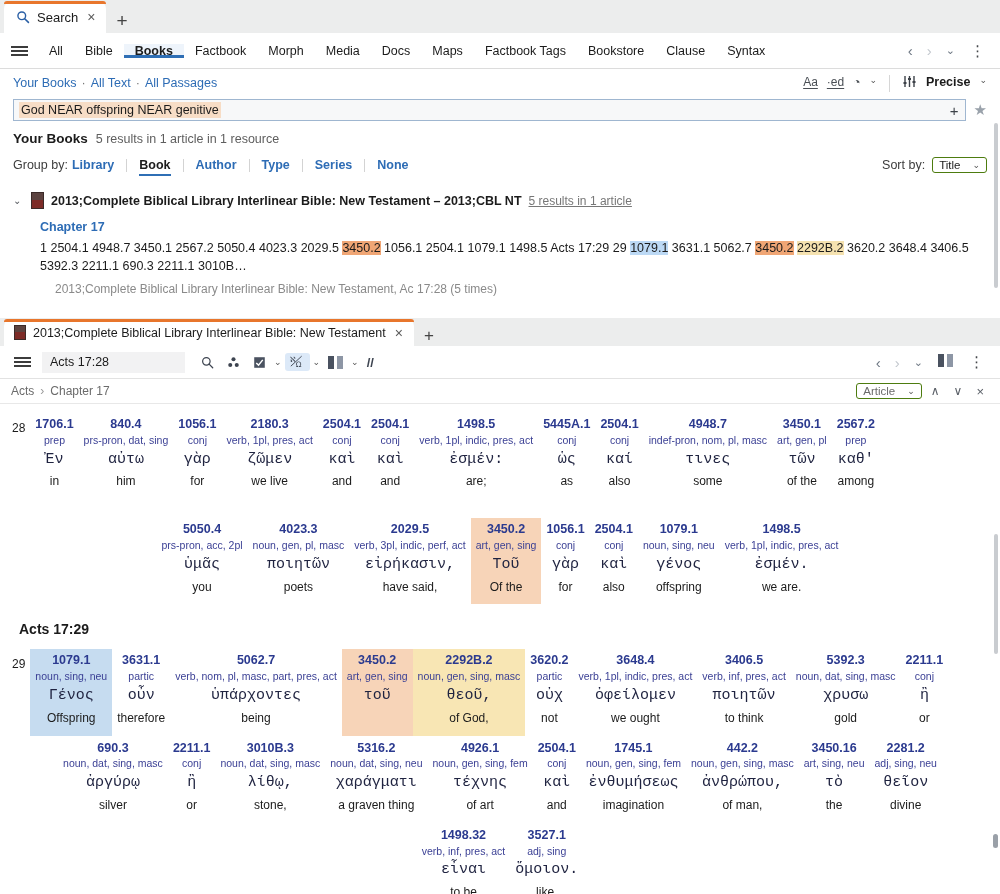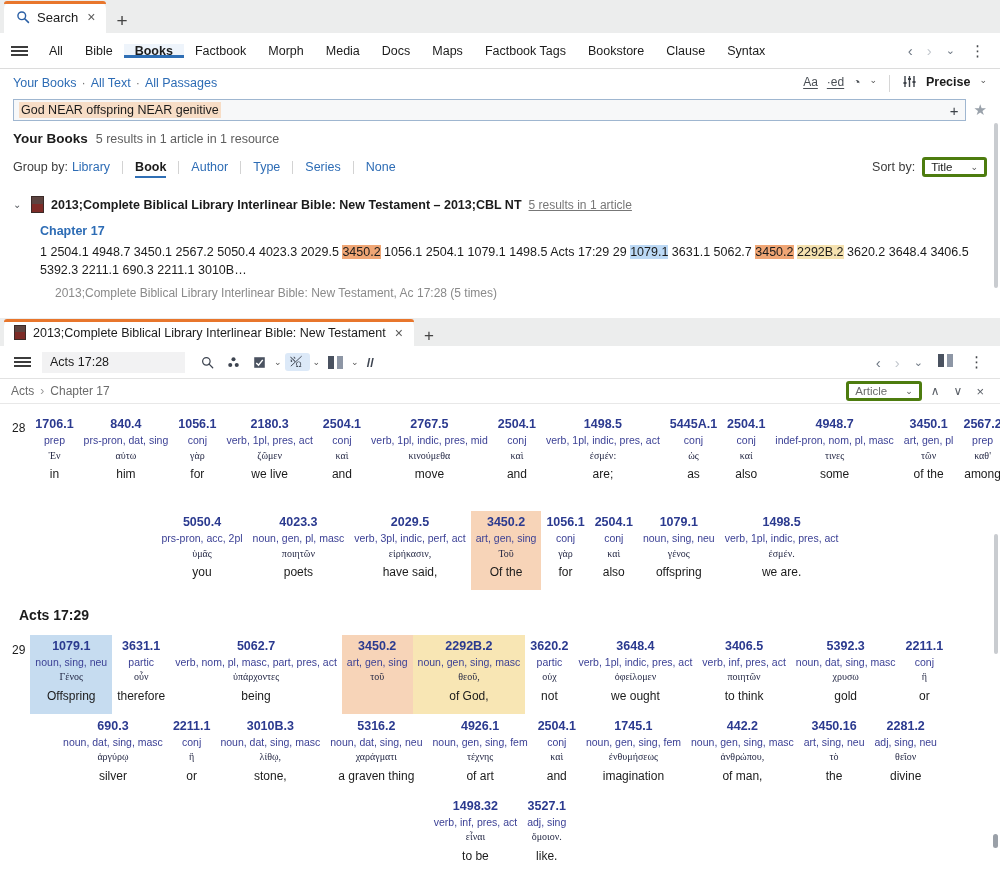--- a/index.html
+++ b/index.html
@@ -74,21 +74,21 @@
   .plusbtn { margin-left:auto; font-size:15px; color:#3c4148; cursor:pointer; line-height:1; padding-right:2px;}
   .star { font-size:15px; color:#9aa2ab; cursor:pointer;}
 
   
   .results { padding:10px 13px 0 13px; position:relative;}
   .resulthdr { display:flex; align-items:baseline; gap:8px;}
   .resulthdr .t { font-size:13.5px; font-weight:bold;}
   .resulthdr .c { font-size:12.5px; color:#5e5e5e;}
   .groupby { display:flex; align-items:center; gap:0; margin-top:11px; font-size:12.5px;}
   .groupby .lbl { color:#3c3c3c; margin-right:4px;}
-  .gitem { color:#2d6cb5; cursor:pointer; padding:0 12px; position:relative;}
+  .gitem { color:#2d6cb5; cursor:pointer; padding:0 12px; position:relative;font-weight:bold;}
   .gitem.first { padding-left:0; }
   .gitem.active { color:#1b1b1b; font-weight:bold; }
   .gitem.active::after{ content:""; position:absolute; left:12px; right:12px; bottom:-4px; height:2.5px; background:#2f6fb5;}
   .gsep { width:1px; height:13px; background:#d3d3d3;}
 
   .bookrow { display:flex; align-items:center; gap:7px; margin-top:19px;}
   .chev { font-size:10px; color:#55595e; cursor:pointer; width:11px;}
   .bookicon { width:13px; height:17px; background:linear-gradient(180deg,#5c4340 0 45%, #7d2b27 45% 100%); border:1px solid #3b2a28;}
   .booktitle { font-size:12.5px; font-weight:bold;}
   .bookmeta { font-size:12px; color:#777;text-decoration:underline;}
@@ -127,35 +127,35 @@
   .splitico i { position:absolute; top:0; bottom:0; width:6px; background:#4a5260; display:block;}
   .splitico i:first-child{ left:0;} .splitico i:last-child{ right:0; background:#8d96a5;}
 
   .p2bread {
     height:25px; display:flex; align-items:center; padding:0 11px;
     border-bottom:1px solid #e8e8e8; font-size:12px; color:#6b6b6b;
   }
   .p2bread .arrow { padding:0 6px; color:#9a9a9a;}
   .p2bread-right { margin-left:auto; display:flex; align-items:center; gap:4px;}
   .articlebtn {
-    border:3px solid #4d7c0f; border-radius:3px; padding:1px 6px; font-size:11.5px;
-    display:flex; align-items:center; gap:18px; cursor:pointer; background:#fff;
+    border:1px solid #4d7c0f; border-radius:3px; padding:1px 6px; font-size:11.5px;
+    display:flex; align-items:center; gap:12px; cursor:pointer; background:#fff;
   }
   .navarrow { color:#5b6068; font-size:12px; padding:0 5px; cursor:pointer;}
   .closex { color:#5b6068; font-size:13px; padding:0 5px; cursor:pointer;}
 
   
   .interlinear { padding:9px 6px 0 6px; position:relative; overflow:hidden; height:calc(100% - 86px);}
   .ilrow { display:flex; align-items:flex-start; justify-content:center; margin-bottom:1px;}
   .ilrow.l { justify-content:flex-start; }
   .versenum { font-size:12px; color:#1b1b1b; padding:8px 5px 0 6px; white-space:nowrap;}
   .word { padding:3px 5px 6px 5px; text-align:center; white-space:nowrap;}
   .word .num { font-size:12.5px; color:#2b3a8f; font-weight:bold; line-height:1.35;}
   .word .morph { font-size:10.5px; color:#3a3f94; line-height:1.5;}
-  .word .grk { font-size:10px; color:#1f2340; font-family:Liberation Serif, serif; line-height:1.45;}
+  .word .grk { font-size:15px; color:#1f2340; font-family:Liberation Mono, monospace; line-height:1.45;}
   .word .eng { font-size:12px; color:#1b1b1b; line-height:1.9;}
   .word.o { background:#f7d4b8; }
   .word.b { background:#c6dcf0; }
   .word.y { background:#f8e6b4; }
 
   .versehdr { font-size:14px; font-weight:bold; padding:16px 0 12px 13px;}
   .spacer { height:18px; }
 
   .p2scroll {
     position:absolute; right:2px; top:130px; width:4px; height:120px;
@@ -401,26 +401,20 @@
           <div class="grk">ζῶμεν</div>
           <div class="eng">we live</div>
         </div>
         <div class="word">
           <div class="num">2504.1</div>
           <div class="morph">conj</div>
           <div class="grk">καὶ</div>
           <div class="eng">and</div>
         </div>
         <div class="word">
-          <div class="num">2767.5</div>
-          <div class="morph">verb, 1pl, indic, pres, mid</div>
-          <div class="grk">κινούμεθα</div>
-          <div class="eng">move</div>
-        </div>
-        <div class="word">
           <div class="num">2504.1</div>
           <div class="morph">conj</div>
           <div class="grk">καὶ</div>
           <div class="eng">and</div>
         </div>
         <div class="word">
           <div class="num">1498.5</div>
           <div class="morph">verb, 1pl, indic, pres, act</div>
           <div class="grk">ἐσμέν:</div>
           <div class="eng">are;</div>

